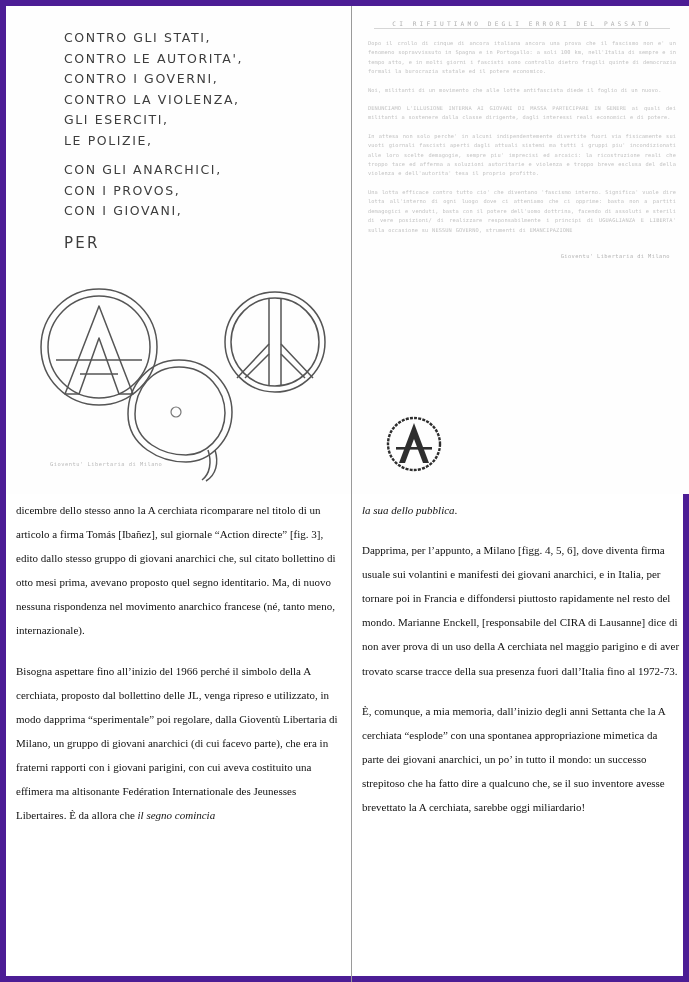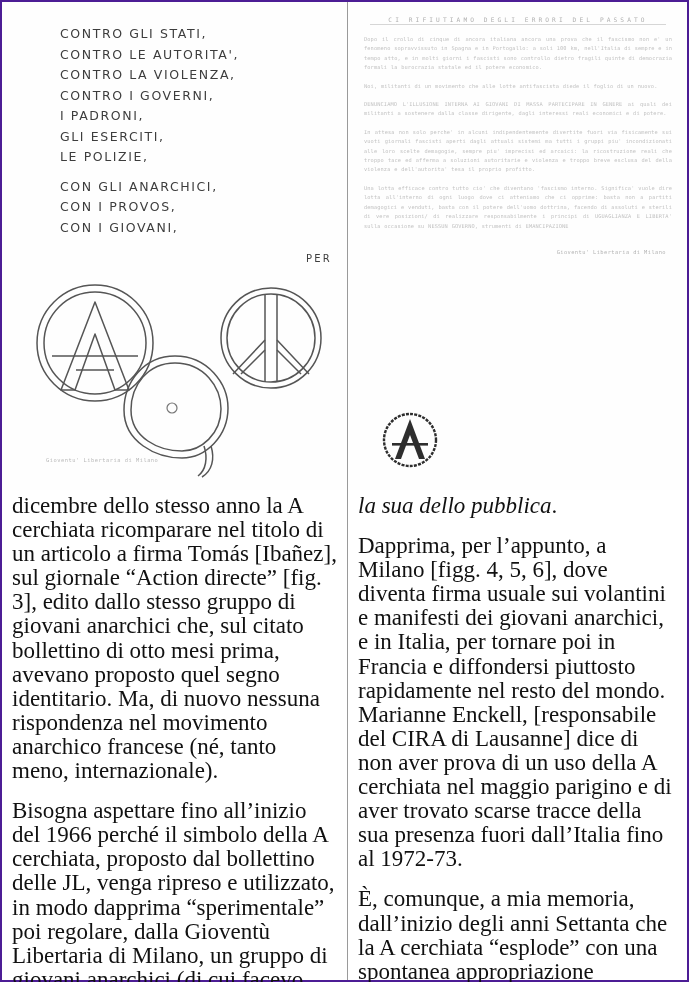--- a/index.html
+++ b/index.html
@@ -7,21 +7,21 @@
   body{
     width:689px;height:982px;
     font-family:"Liberation Serif", serif;
     color:#111;
     overflow:hidden;
   }
   .page{
     position:relative;
     width:689px;height:982px;
     box-sizing:border-box;
-    border:2px solid #4c1d95;
+    border:6px solid #4c1d95;
     background:#fff;
   }
 
   
   .figures{
     position:absolute;left:0;top:0;
     width:685px;height:488px;
     display:flex;
   }
   .fig{
@@ -45,24 +45,23 @@
     font-size:12.5px;
     letter-spacing:1.6px;
     line-height:20.5px;
     color:#3d3d3d;
     text-transform:uppercase;
     -webkit-font-smoothing:none;
   }
   .hand .ln{white-space:nowrap;display:block;}
   .hand .gap{height:9px;display:block;}
   .hand .big{
-    font-size:10px;
+    font-size:15px;
     letter-spacing:2.2px;
     line-height:24px;
-    text-align:right;
   }
 
   
   .symbols{
     position:absolute;
     left:0;top:272px;
     width:345px;height:200px;
   }
   .sym{position:absolute;}
   .sym-a{left:28px;top:4px;}
@@ -133,43 +132,42 @@
     box-sizing:border-box;
     padding:4px 10px 0 10px;
   }
   .col-left{width:345px;}
   .col-right{
     width:340px;
     border-left:1px solid #9a9a9a;
   }
   .col p{
     margin:0;
-    font-size:23px;
+    font-size:11px;
     line-height:24.1px;
     text-align:left;
     hyphens:none;
   }
   .col p + p{margin-top:16px;}
   .it{font-style:italic;}
 </style>
 </head>
 <body>
 
 <div class="page">
 
   <div class="figures">
 
     <div class="fig fig-left">
 
       <div class="hand">
         <span class="ln">CONTRO GLI STATI,</span>
         <span class="ln">CONTRO LE AUTORITA',</span>
+        <span class="ln">CONTRO I GOVERNI,</span>
         <span class="ln">CONTRO LA VIOLENZA,</span>
-        <span class="ln">CONTRO I GOVERNI,</span>
-        <span class="ln">I PADRONI,</span>
         <span class="ln">GLI ESERCITI,</span>
         <span class="ln">LE POLIZIE,</span>
         <span class="gap"></span>
         <span class="ln">CON GLI ANARCHICI,</span>
         <span class="ln">CON I PROVOS,</span>
         <span class="ln">CON I GIOVANI,</span>
         <span class="gap"></span>
         <span class="ln big">PER</span>
       </div>
 

